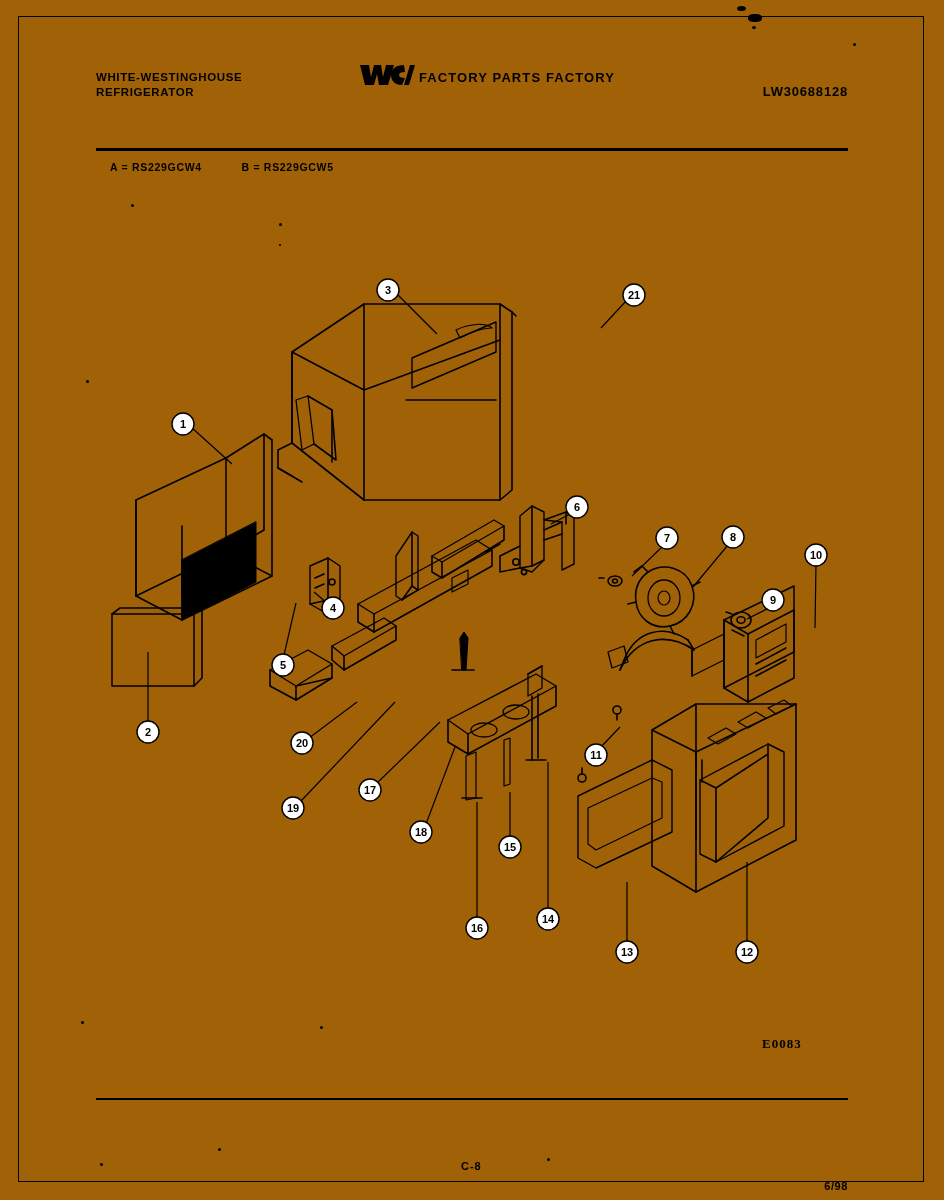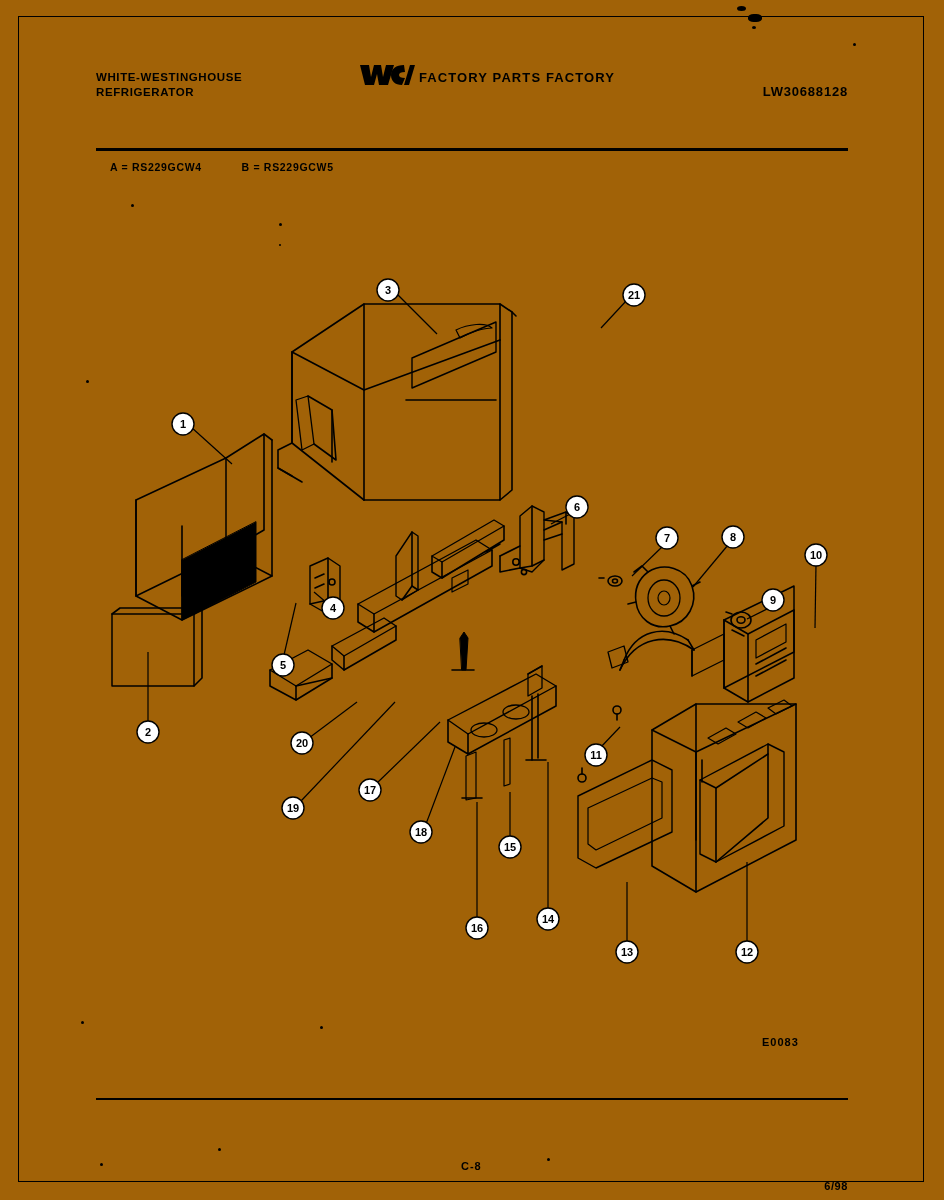--- a/index.html
+++ b/index.html
@@ -87,24 +87,25 @@
     left: 110px; top: 161px;
     font-size: 10.5px;
     font-weight: bold;
     letter-spacing: 0.7px;
     color: #000;
   }
   .models span.model-b { margin-left: 36px; }
   .fig-code {
     position: absolute;
     left: 762px; top: 1036px;
-    font-size: 11px;
+    font-size: 13px;
     font-weight: bold;
     letter-spacing: 1px;
     color: #000;
+    font-family: Liberation Serif, serif;
   }
   .page-num {
     position: absolute;
     left: 461px; top: 1160px;
     font-size: 11px;
     font-weight: bold;
     letter-spacing: 1px;
     color: #000;
   }
   .date-code {

